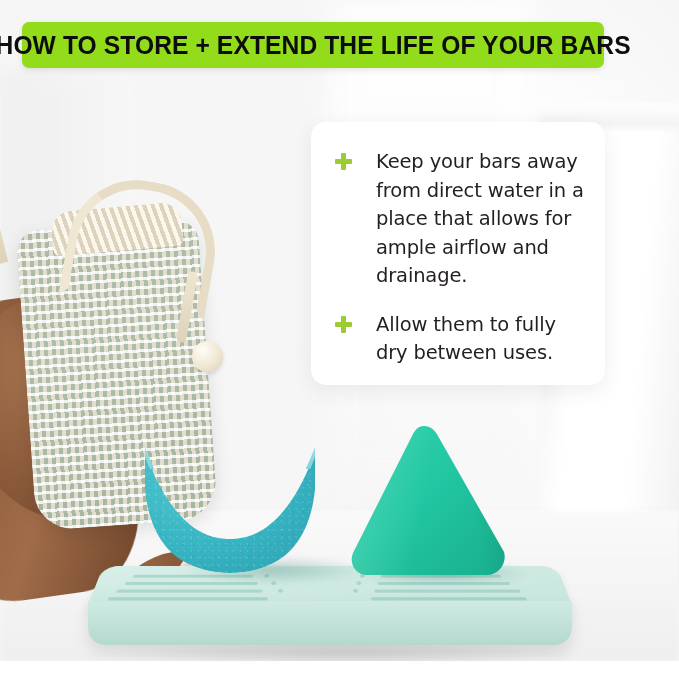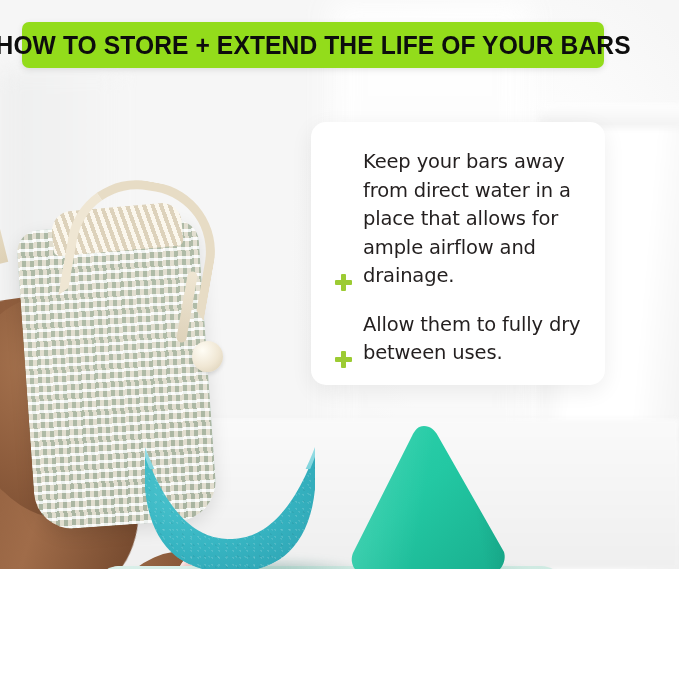--- a/index.html
+++ b/index.html
@@ -8,21 +8,21 @@
     padding: 0;
     background: #ffffff;
   }
   body {
     font-family: "Liberation Sans", sans-serif;
   }
 
   .stage {
     position: relative;
     width: 679px;
-    height: 569px;
+    height: 661px;
     overflow: hidden;
     background: #ffffff;
   }
 
   
   .photo-bg {
     position: absolute;
     inset: 0;
     background:
       radial-gradient(ellipse 230px 300px at 520px 250px, #ffffff 0%, #fdfdfd 45%, #f6f6f6 100%),
@@ -395,22 +395,23 @@
     box-sizing: border-box;
   }
   .bullet-list {
     position: absolute;
     left: 24px;
     top: 26px;
     right: 16px;
   }
   .bullet {
     display: flex;
-    align-items: flex-end;
+    align-items: flex-start;
     margin-bottom: 20px;
+    gap: 13px;
   }
   .bullet:last-child { margin-bottom: 8px; }
   .plus-icon {
     flex: 0 0 auto;
     width: 17px;
     height: 17px;
     margin-top: 5px;
     margin-right: 11px;
     position: relative;
   }

